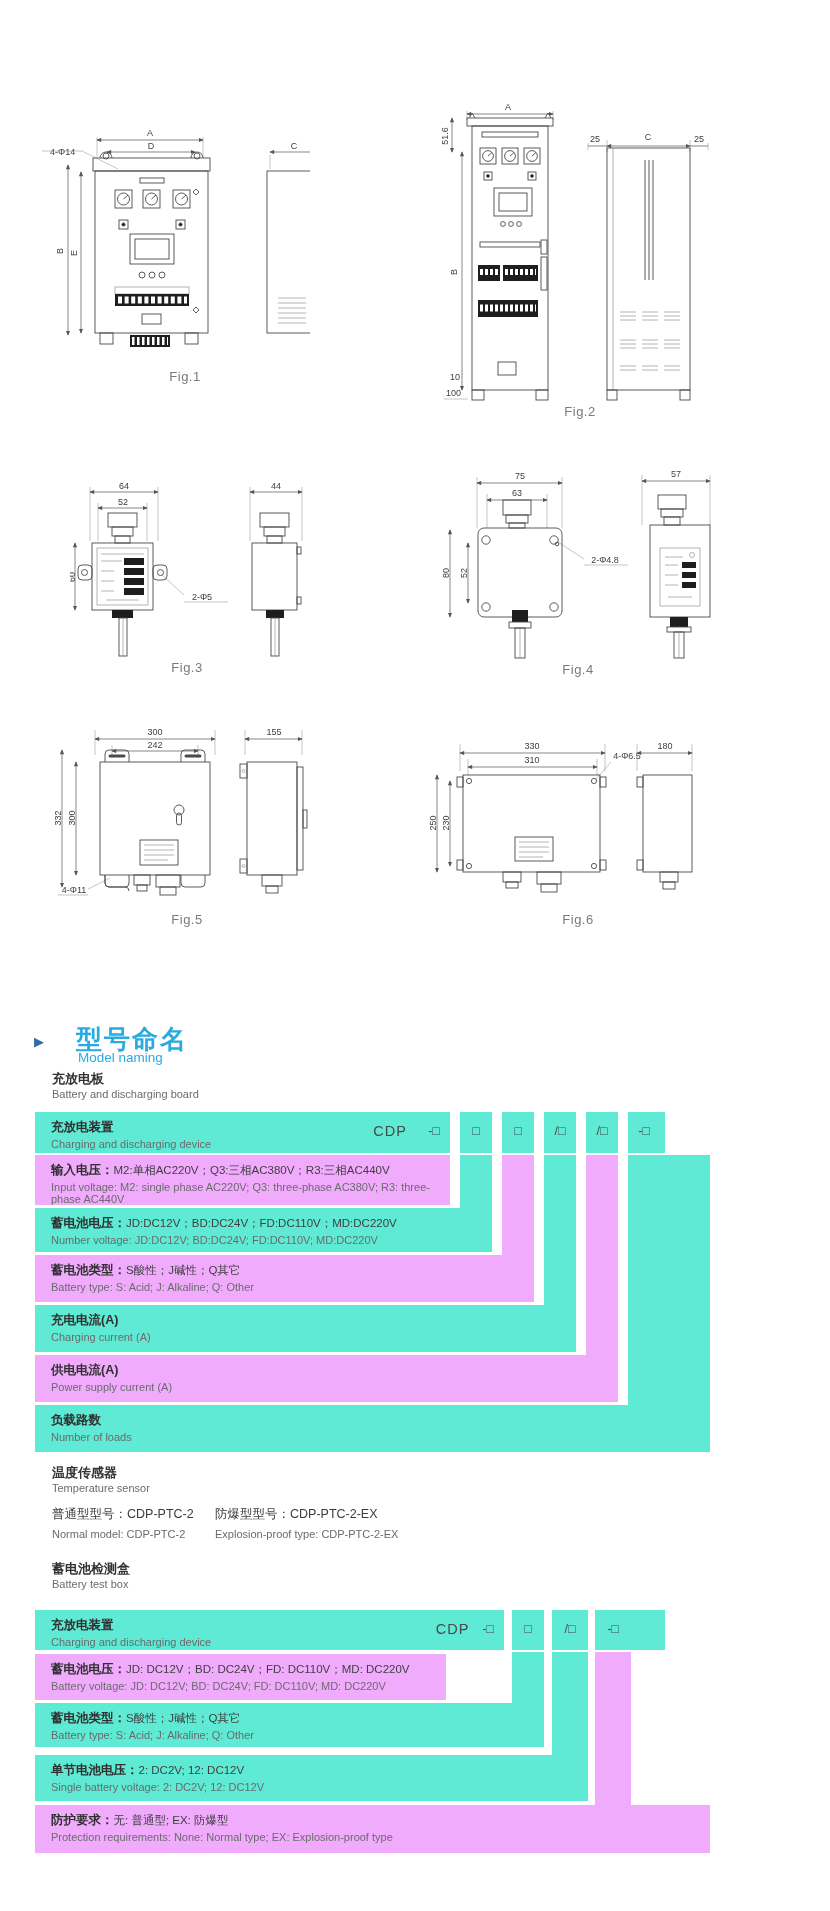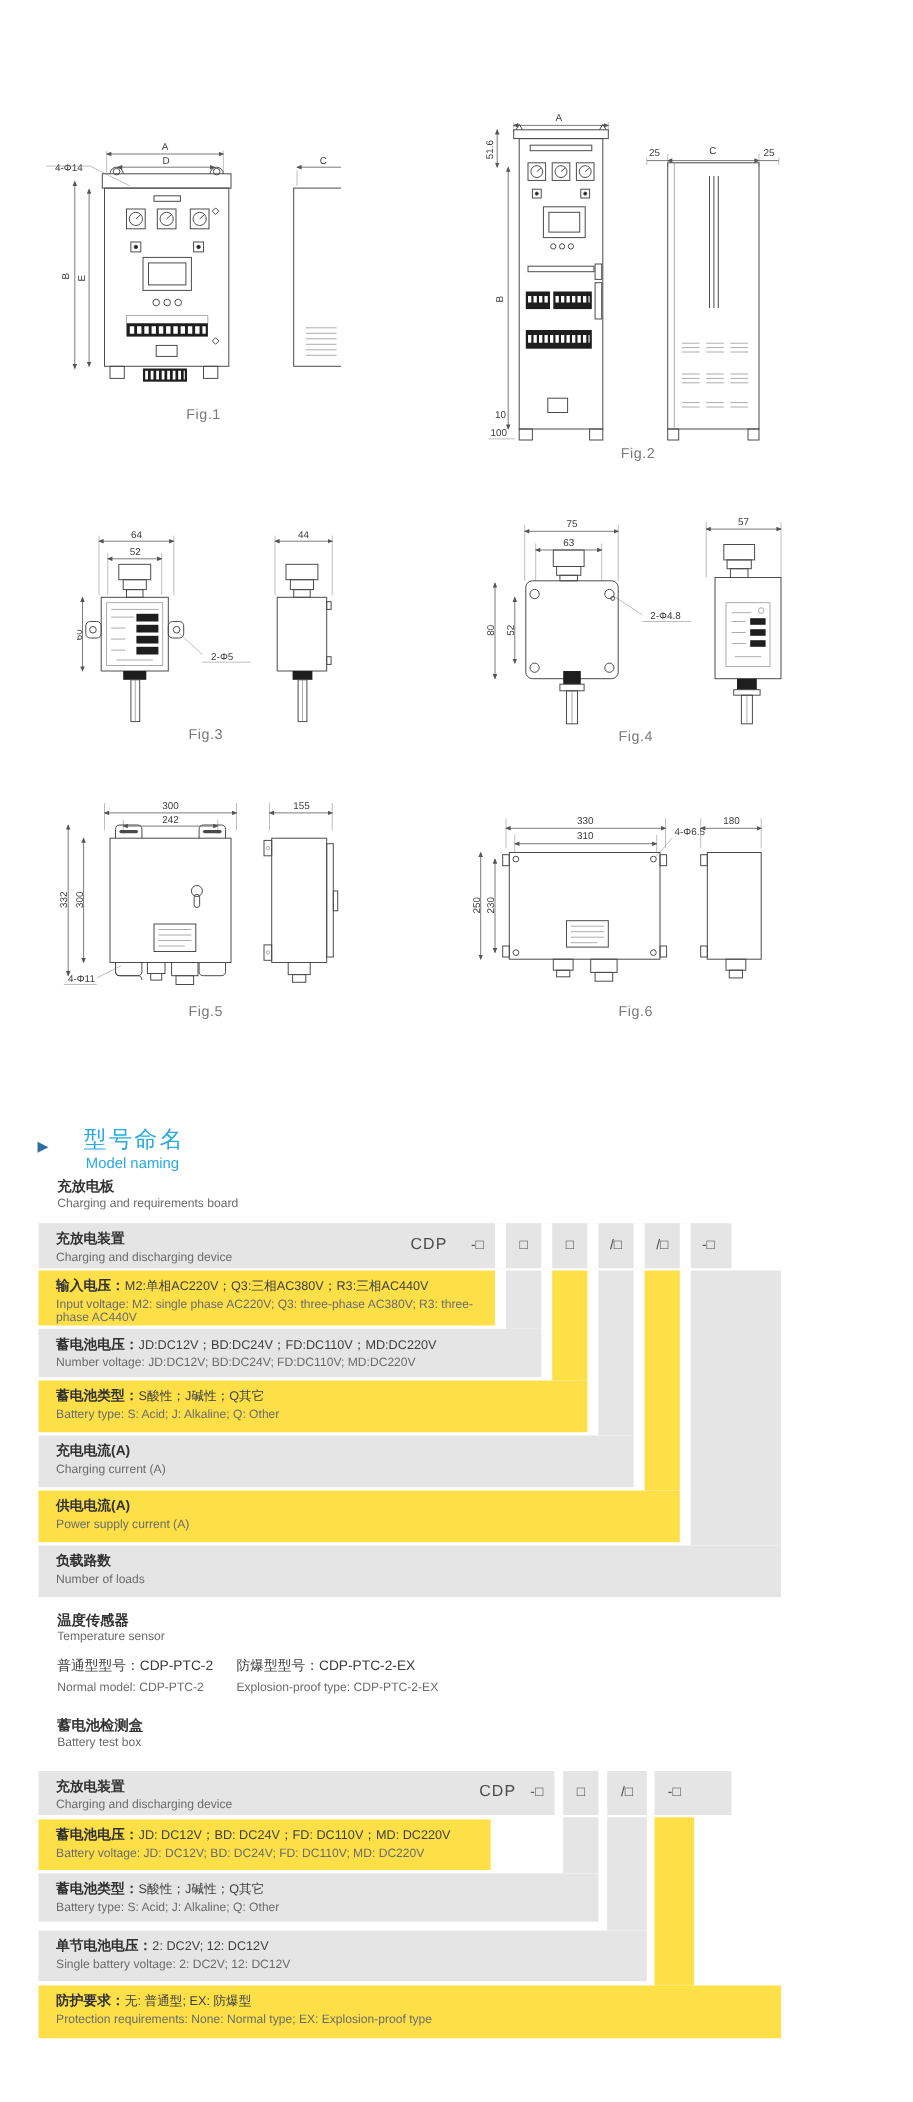--- a/index.html
+++ b/index.html
@@ -8,33 +8,33 @@
   .fig{position:absolute}
   .figcap{position:absolute;font-size:13px;color:#7a7a7a;text-align:center;letter-spacing:.5px}
   svg text{font-family:"Liberation Sans",sans-serif;font-size:9px;fill:#3d3d3d}
   .oln{fill:none;stroke:#4a4a4a;stroke-width:0.9}
   .thin{fill:none;stroke:#777;stroke-width:0.55}
   .blk{fill:#1e1e1e;stroke:none}
   .dm{stroke:#555;stroke-width:0.7}
   .t{stroke:#888;stroke-width:0.5}
   
   .sec-marker{position:absolute;font-size:13px;color:#2e6da4}
-  .sec-title-zh{position:absolute;font-size:21px;font-weight:normal;color:#29abe2;letter-spacing:2px}
+  .sec-title-zh{position:absolute;font-size:26px;font-weight:bold;color:#29abe2;letter-spacing:2px}
   .sec-title-en{position:absolute;font-size:13.5px;color:#29abe2}
   .h-zh{position:absolute;font-size:13px;font-weight:bold;color:#333}
   .h-en{position:absolute;font-size:11px;color:#6b6b6b}
   .m-zh{position:absolute;font-size:12.5px;color:#3c3c3c}
   .m-en{position:absolute;font-size:11px;color:#6b6b6b}
   .tbl{position:absolute}
   .row{position:absolute;box-sizing:border-box;padding:5px 0 0 16px;left:0}
   .row .zh{font-size:12.5px;color:#303030;font-weight:bold}
   .row .detail{font-weight:normal;font-size:11.5px;color:#3f3f3f}
   .row .en{font-size:11px;color:#6b6b6b;margin-top:2px}
-  .blue{background:#e5e5e5}
-  .gray{background:#fde047}
+  .blue{background:#5eead4}
+  .gray{background:#f0abfc}
   .band{position:absolute}
   .gut{position:absolute;background:#fff;top:0}
   .code{position:absolute;font-size:12.5px;color:#4a4a4a;text-align:center}
   .cdp{position:absolute;font-size:14.5px;color:#4a4a4a;text-align:center;letter-spacing:1px}
 </style>
 </head>
 <body>
 
 <div class="page">
 
@@ -450,21 +450,21 @@
         <rect x="298" y="147" width="12" height="7"></rect>
     </g>
   </svg>
   <div class="figcap" style="left:538px;top:912px;width:80px">Fig.6</div>
 
   <span class="sec-marker" style="left:34px;top:1034px">▶</span>
   <div class="sec-title-zh" style="left:76px;top:1022px">型号命名</div>
   <div class="sec-title-en" style="left:78px;top:1050px">Model naming</div>
 
   <div class="h-zh" style="left:52px;top:1070px">充放电板</div>
-  <div class="h-en" style="left:52px;top:1088px">Charging and requirements board</div>
+  <div class="h-en" style="left:52px;top:1088px">Battery and discharging board</div>
 
   <div class="tbl" style="left:35px;top:1112px;width:680px;height:342px">
     <div class="row blue" style="top:0;height:41px;width:630px">
       <div><span class="zh">充放电装置</span></div>
       <div class="en">Charging and discharging device</div>
       <div class="gut" style="left:415px;width:10px;height:41px"></div>
       <div class="gut" style="left:457px;width:10px;height:41px"></div>
       <div class="gut" style="left:499px;width:10px;height:41px"></div>
       <div class="gut" style="left:541px;width:10px;height:41px"></div>
       <div class="gut" style="left:583px;width:10px;height:41px"></div>

